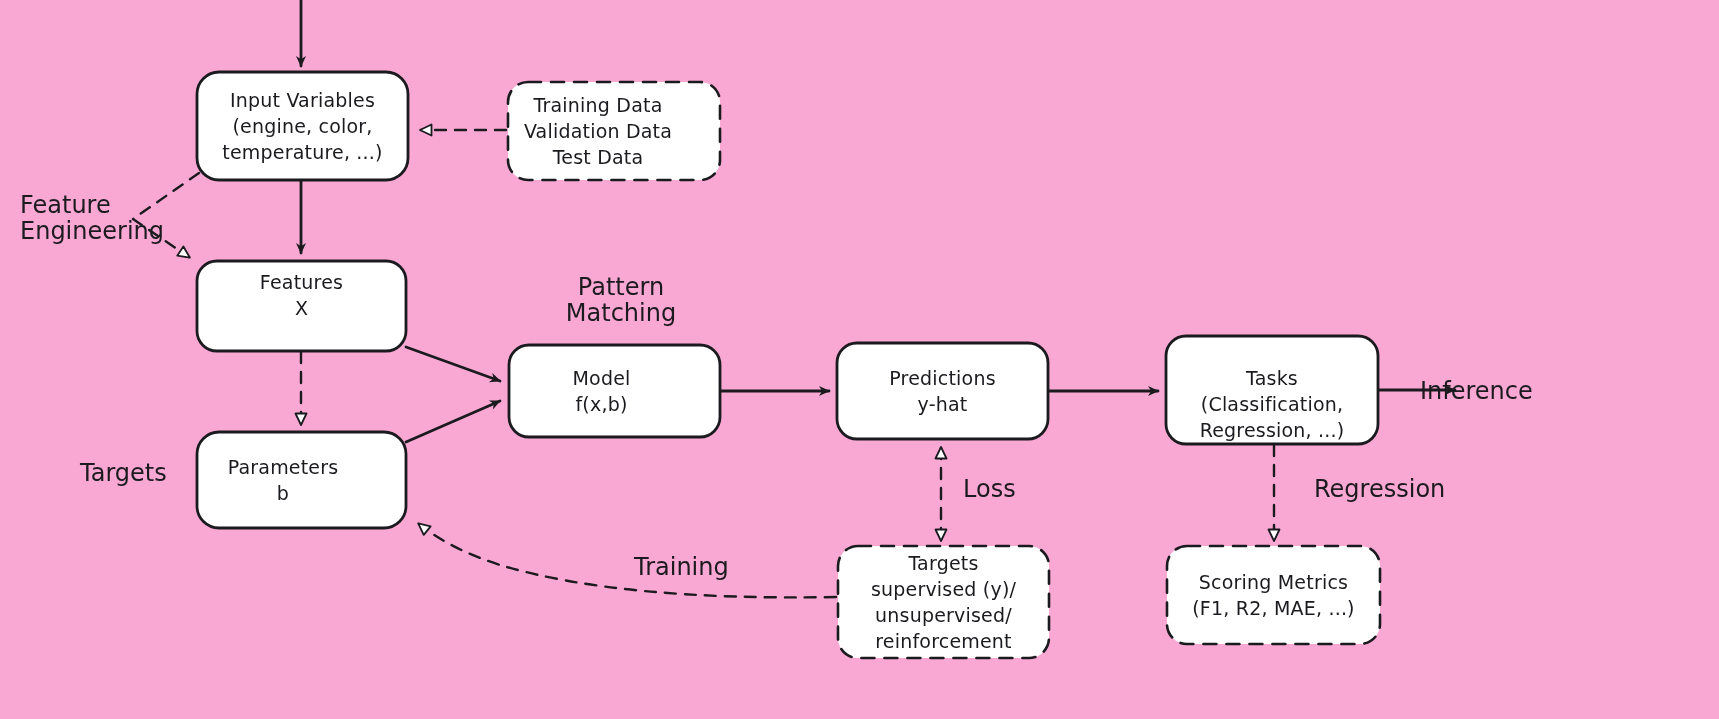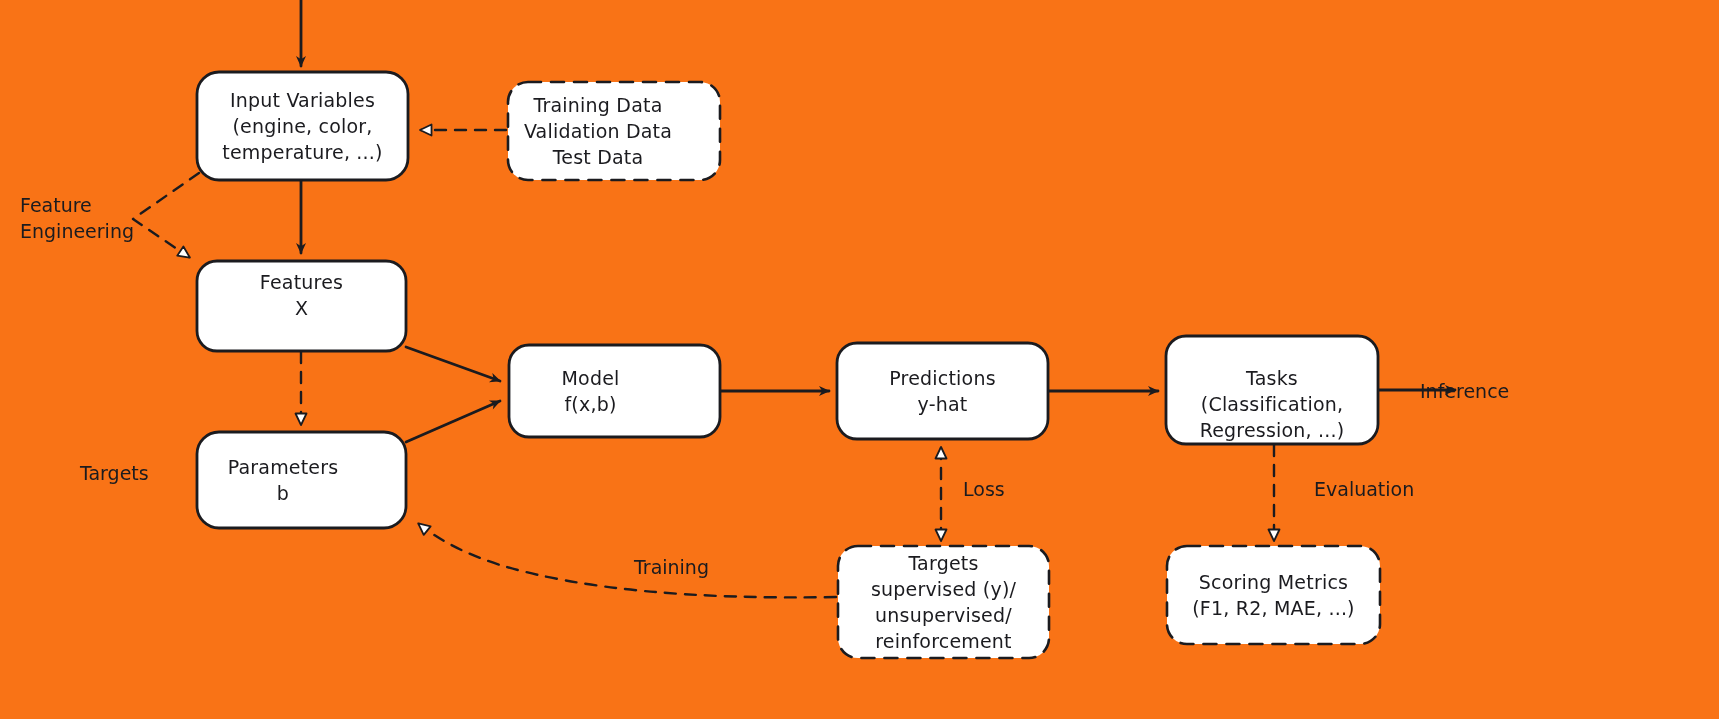--- a/index.html
+++ b/index.html
@@ -1,38 +1,38 @@
 <!DOCTYPE html>
 <html><head>
 <meta charset="utf-8">
 <style>
   html,body{margin:0;padding:0;background:#ffffff;}
   body{width:1719px;height:719px;overflow:hidden;font-family:"DejaVu Sans",sans-serif;}
-  #stage{position:relative;width:1719px;height:719px;background:#f97316;}
+  #stage{position:relative;width:1719px;height:719px;background:#f9a8d4;}
   svg#canvas{position:absolute;left:0;top:0;width:1719px;height:719px;}
   .nodeText{
     position:absolute;
     display:flex;
     flex-direction:column;
     align-items:center;
     justify-content:center;
     text-align:center;
     color:#1b1b1f;
     font-family:"DejaVu Sans",sans-serif;
     font-size:19px;
     line-height:26px;
     letter-spacing:0.2px;
     pointer-events:none;
     white-space:pre;
   }
   .edgeLabel{
     position:absolute;
     color:#1b1b1f;
     font-family:"DejaVu Sans",sans-serif;
-    font-size:19px;
+    font-size:24px;
     line-height:26px;
     text-align:center;
     white-space:pre;
   }
   .lbl-left{text-align:left;}
 </style>
 </head>
 <body>
 
 <div id="stage">
@@ -109,21 +109,21 @@
   <div class="nodeText" style="left:492px;top:82px;width:212px;height:98px;">Training Data
 Validation Data
 Test Data</div>
 
   <div class="nodeText" style="left:197px;top:261px;width:209px;height:68px;">Features
 X</div>
 
   <div class="nodeText" style="left:197px;top:432px;width:172px;height:96px;">Parameters
 b</div>
 
-  <div class="nodeText" style="left:485px;top:345px;width:211px;height:92px;">Model
+  <div class="nodeText" style="left:496px;top:345px;width:211px;height:92px;">Model
 f(x,b)</div>
 
   <div class="nodeText" style="left:837px;top:343px;width:211px;height:96px;">Predictions
 y-hat</div>
 
   <div class="nodeText" style="left:1166px;top:336px;width:212px;height:136px;">Tasks
 (Classification,
 Regression, ...)</div>
 
   <div class="nodeText" style="left:838px;top:546px;width:211px;height:112px;">Targets
@@ -132,22 +132,24 @@
 reinforcement</div>
 
   <div class="nodeText" style="left:1167px;top:546px;width:213px;height:98px;text-align:center;">Scoring Metrics
 (F1, R2, MAE, ...)</div>
 
   <div class="edgeLabel lbl-left" style="left:20px;top:192px;width:130px;">Feature
 Engineering</div>
 
   <div class="edgeLabel lbl-left" style="left:80px;top:460px;width:110px;">Targets</div>
 
+  <div class="edgeLabel" style="left:561px;top:274px;width:120px;">Pattern
+Matching</div>
 
   <div class="edgeLabel lbl-left" style="left:963px;top:476px;width:70px;">Loss</div>
 
   <div class="edgeLabel lbl-left" style="left:634px;top:554px;width:92px;">Training</div>
 
-  <div class="edgeLabel lbl-left" style="left:1314px;top:476px;width:120px;">Evaluation</div>
+  <div class="edgeLabel lbl-left" style="left:1314px;top:476px;width:120px;">Regression</div>
 
   <div class="edgeLabel lbl-left" style="left:1420px;top:378px;width:120px;">Inference</div>
 
 </div>
 
 </body></html>

